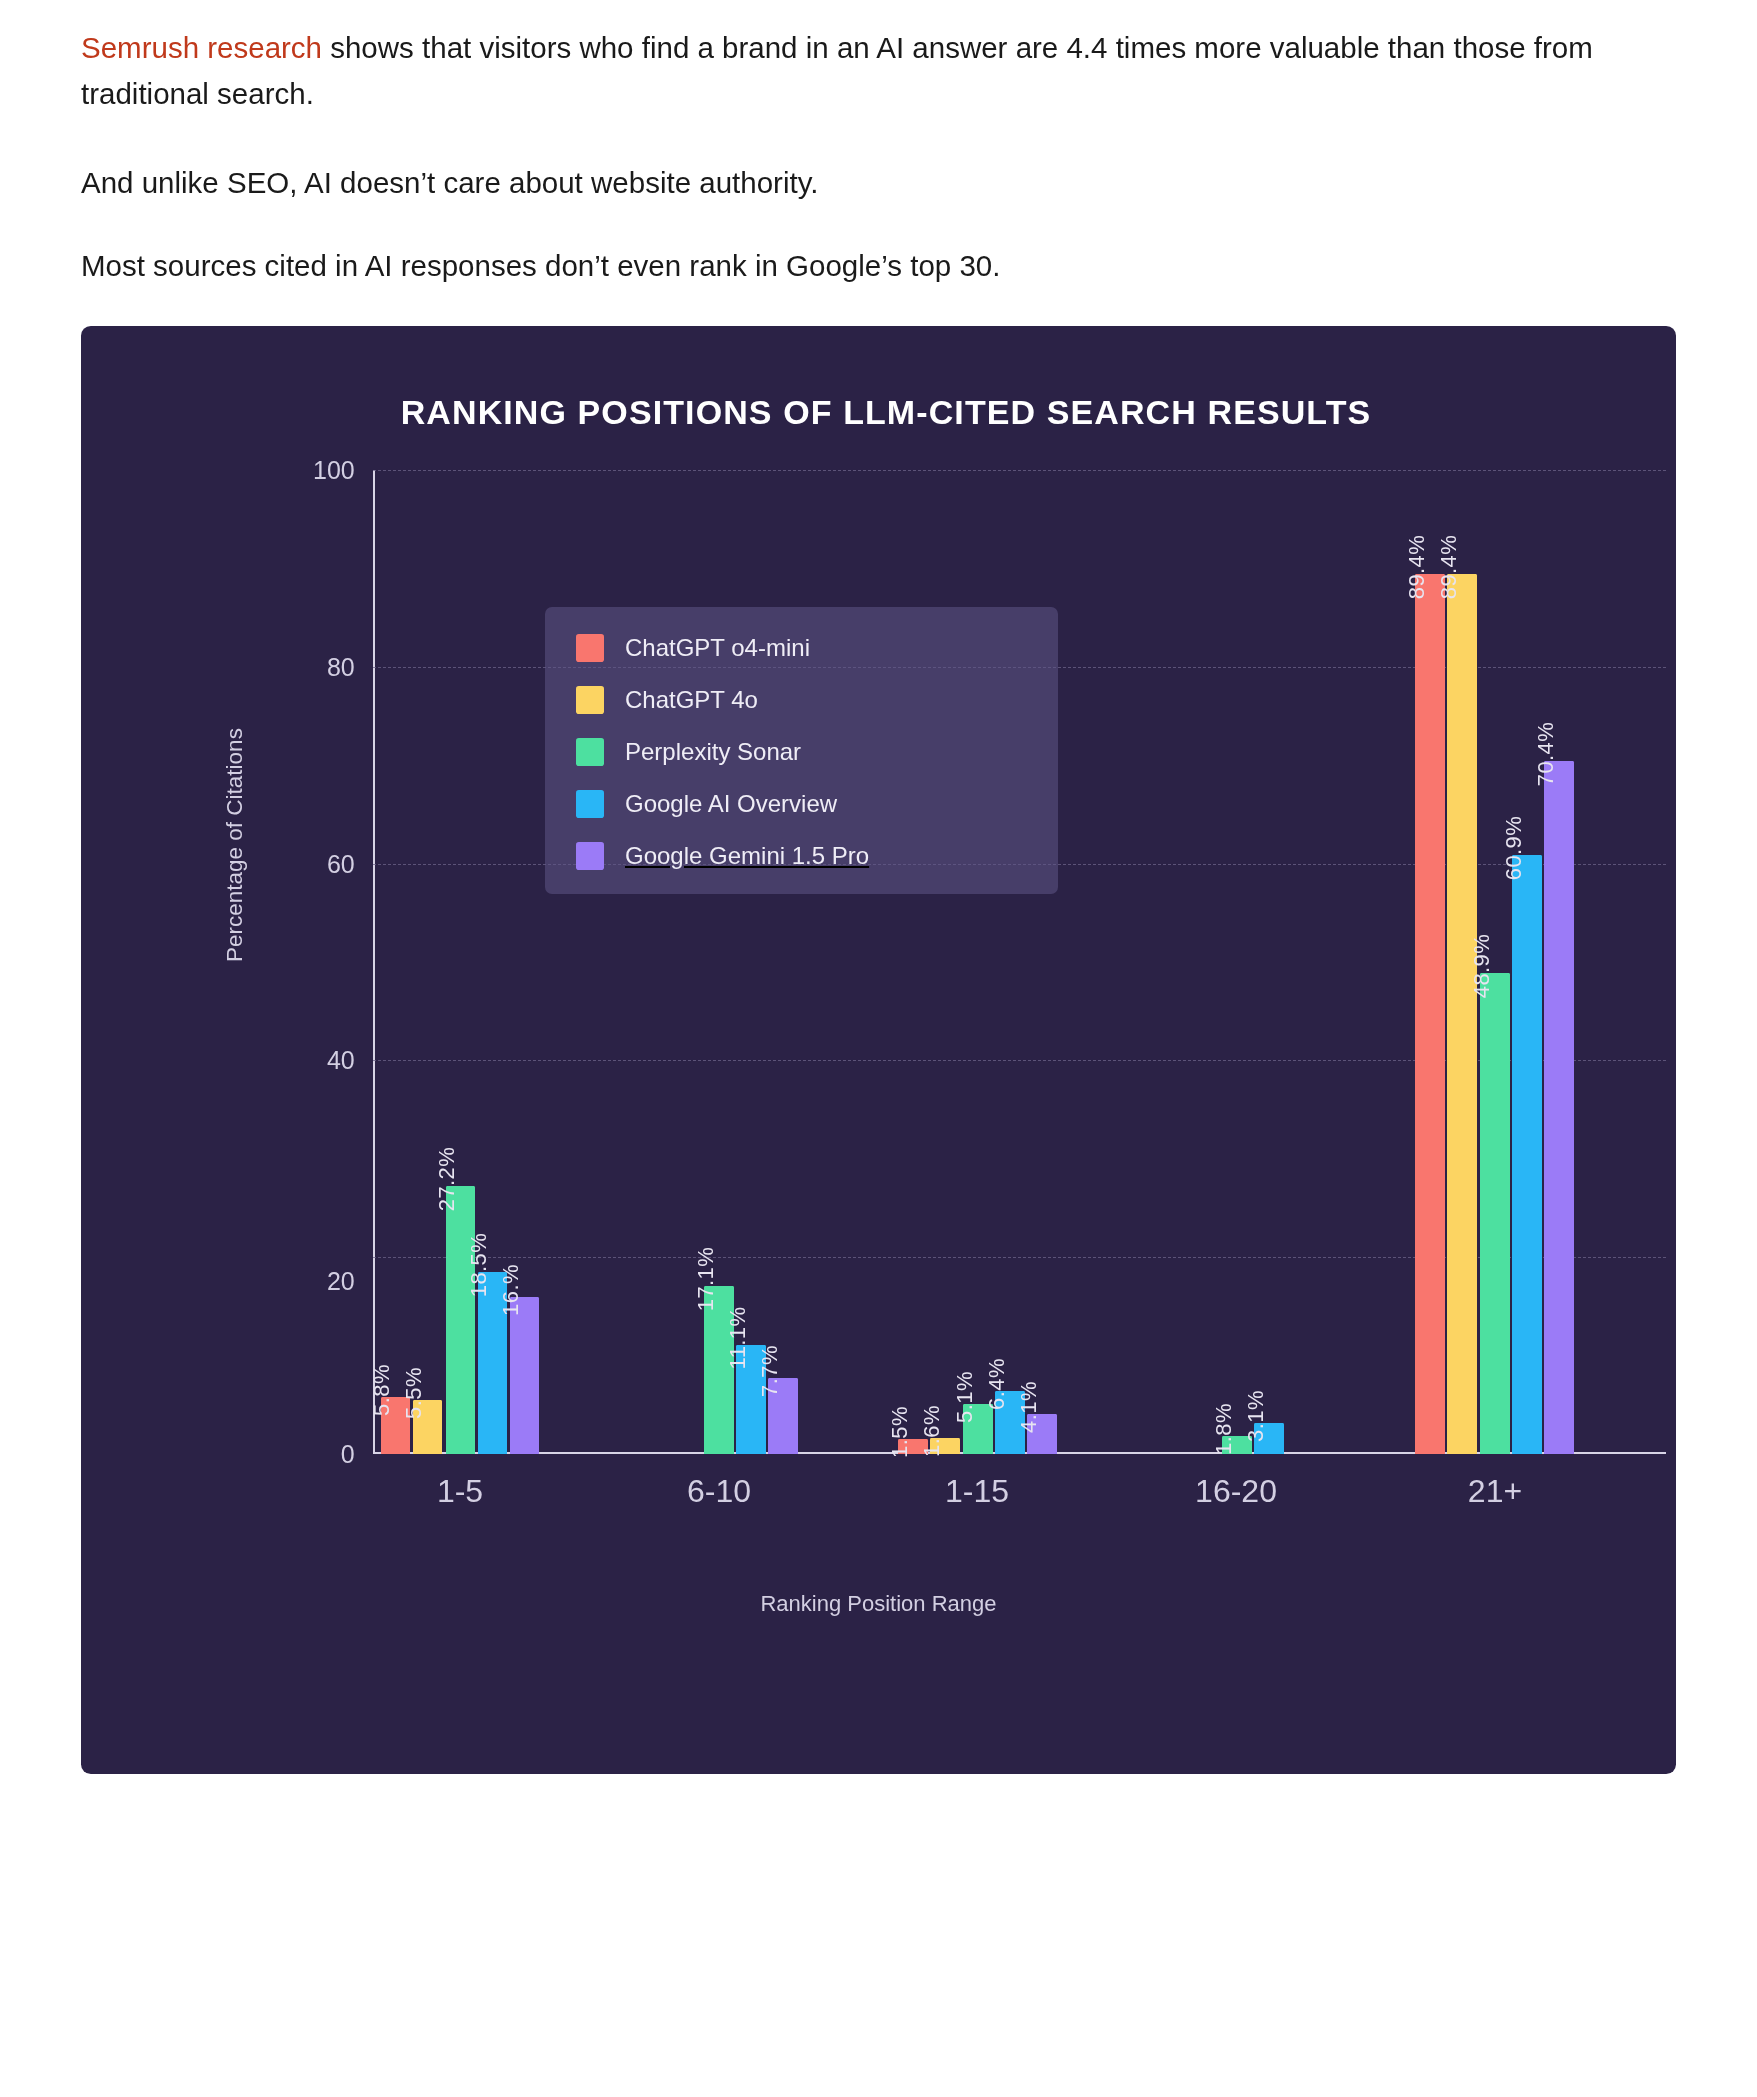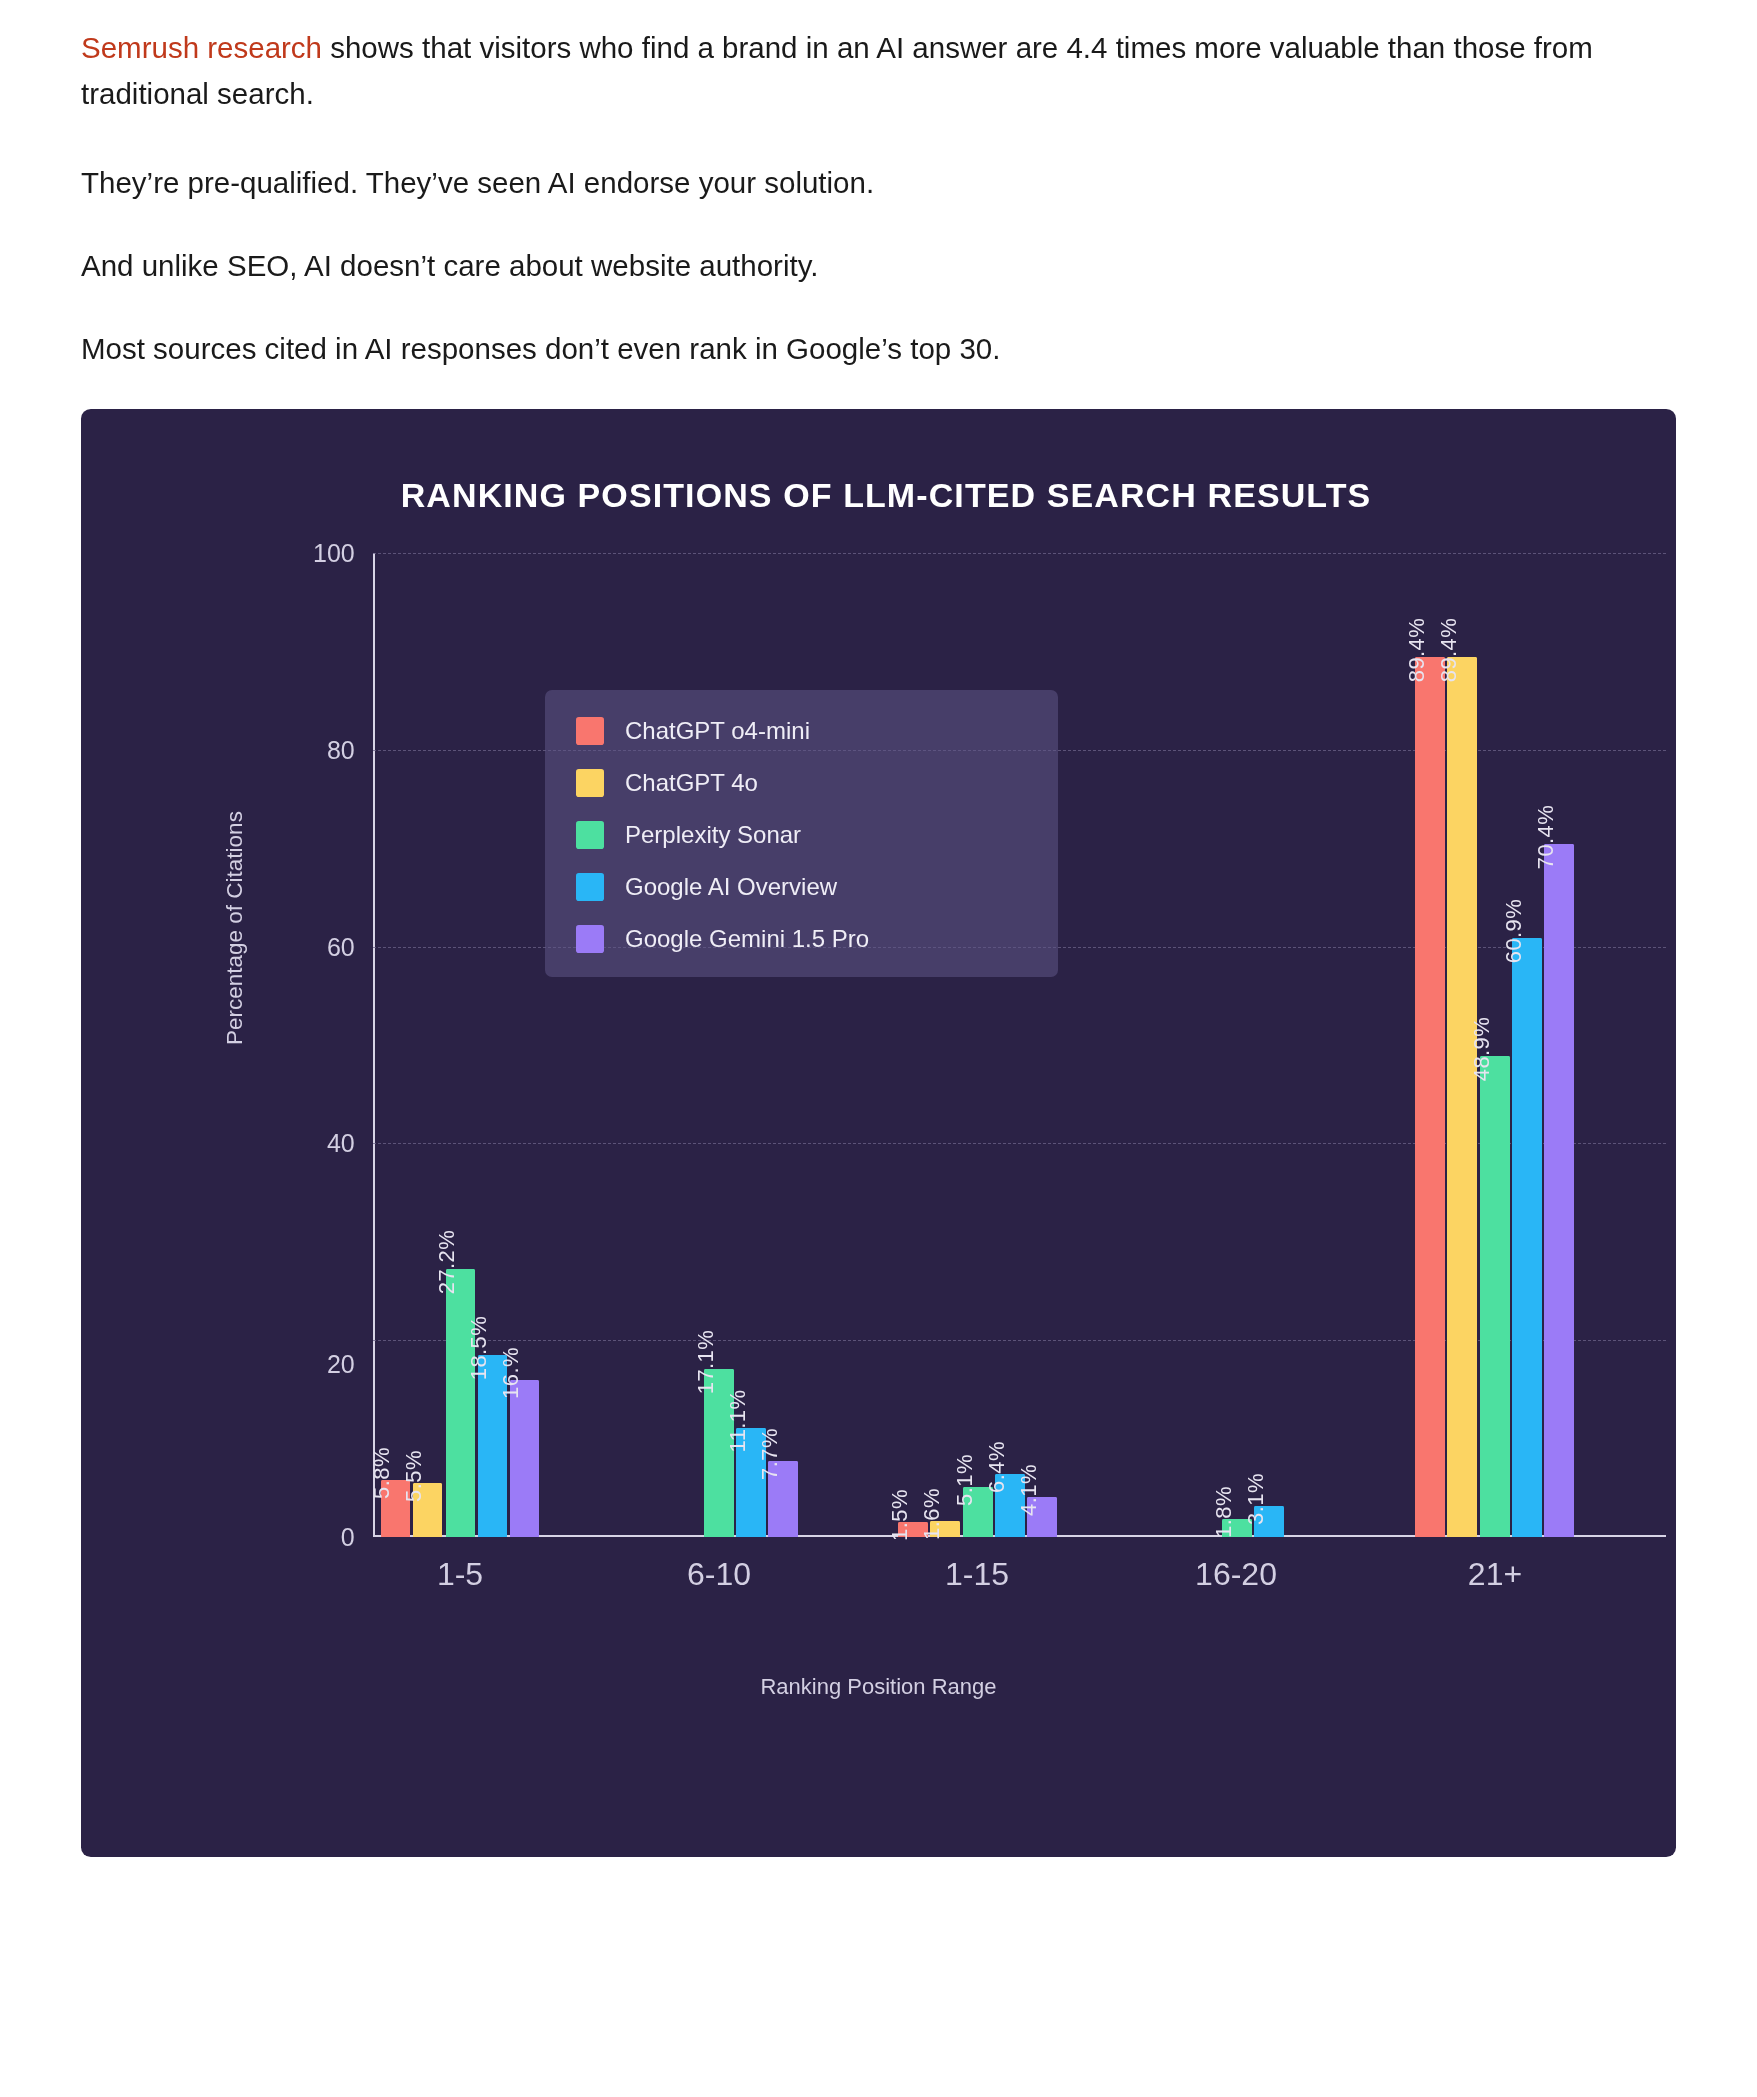--- a/index.html
+++ b/index.html
@@ -151,42 +151,41 @@
     width: 513px;
     background: rgba(95, 85, 135, 0.55);
     border-radius: 7px;
     padding: 27px 28px 24px 31px;
   }
   .legend-row {
     display: flex;
     align-items: center;
     margin-bottom: 24px;
   }
-  .legend-row:last-child { margin-bottom: 0; }
+  .legend-row:last-child { margin-bottom: 0; text-decoration: underline; }
   .swatch {
     width: 28px;
     height: 28px;
     border-radius: 2.8px;
     margin-right: 21px;
     flex: 0 0 auto;
   }
   .legend-text {
     color: #efedf6;
     font-size: 24px;
     font-family: "Liberation Sans", sans-serif;
   }
 </style>
 </head>
 <body>
 
 <div class="article">
   <p class="para">
     <a class="link" href="#">Semrush research</a><span> shows that visitors who find a brand in an AI answer are 4.4 times more valuable than those from traditional search.</span>
   </p>
-  <p class="para">They’re pre-qualified. They’ve seen AI endorse your solution.</p>
   <p class="para">And unlike SEO, AI doesn’t care about website authority.</p>
   <p class="para">Most sources cited in AI responses don’t even rank in Google’s top 30.</p>
 </div>
 
 <div class="chart-card">
   <div class="chart-title">RANKING POSITIONS OF LLM-CITED SEARCH RESULTS</div>
   <div class="ylabel">Percentage of Citations</div>
   <div class="xlabel">Ranking Position Range</div>
 
   <div class="plot" id="plot">

